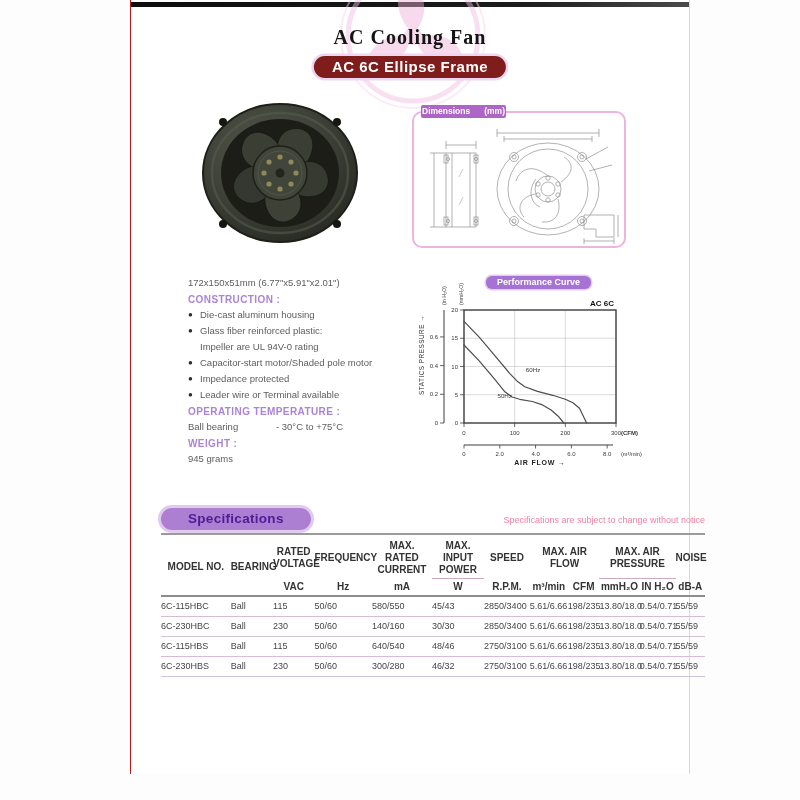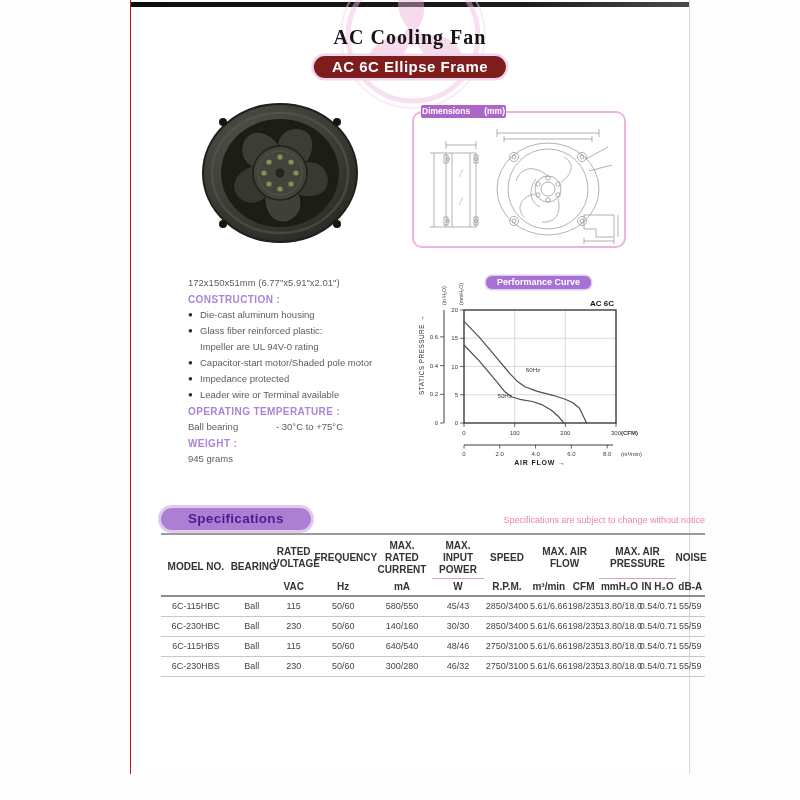--- a/index.html
+++ b/index.html
@@ -34,21 +34,21 @@
   .perf-chart { position:absolute; left:285px; top:265px; width:220px; height:204px; overflow:visible; }
   .perf-chart text { font-family:"Liberation Sans", sans-serif; }
   .specs-pill { position:absolute; left:30px; top:508px; background:#ad7fd2; color:#4c1d95; font-weight:bold;
                 font-size:13.5px; letter-spacing:.3px; padding:3px 27px 4px; border-radius:14px;
                 box-shadow:0 0 0 3px #e0cbee; white-space:nowrap; }
   .notice { position:absolute; left:270px; top:515px; width:304px; text-align:right;
             color:#f083a3; font-size:9px; }
   .spec-table { position:absolute; left:30px; top:533px; width:544px; border-collapse:collapse; table-layout:fixed; }
   .spec-table th { font-size:10px; font-weight:bold; color:#333; text-align:center; vertical-align:middle;
                    line-height:1.2; padding:2px 0; }
-  .spec-table td { font-size:9px; color:#454545; text-align:center; vertical-align:middle; height:20px; }
+  .spec-table td { font-size:9px; color:#454545; vertical-align:middle; height:20px; }
   .spec-table thead tr.gh th { padding-top:5px; }
   .spec-table thead { border-top:2px solid #9b9b9b; }
   .spec-table thead tr.uh { border-bottom:2px solid #8d8d8d; }
   .spec-table th.ul { border-bottom:1px solid #cfa9c4; }
   .spec-table tbody tr { border-bottom:1px solid #d6bcd6; }
   .spec-table tbody tr:nth-child(even) { border-bottom-color:#cfc4d6; }
 </style>
 </head>
 <body>
 

